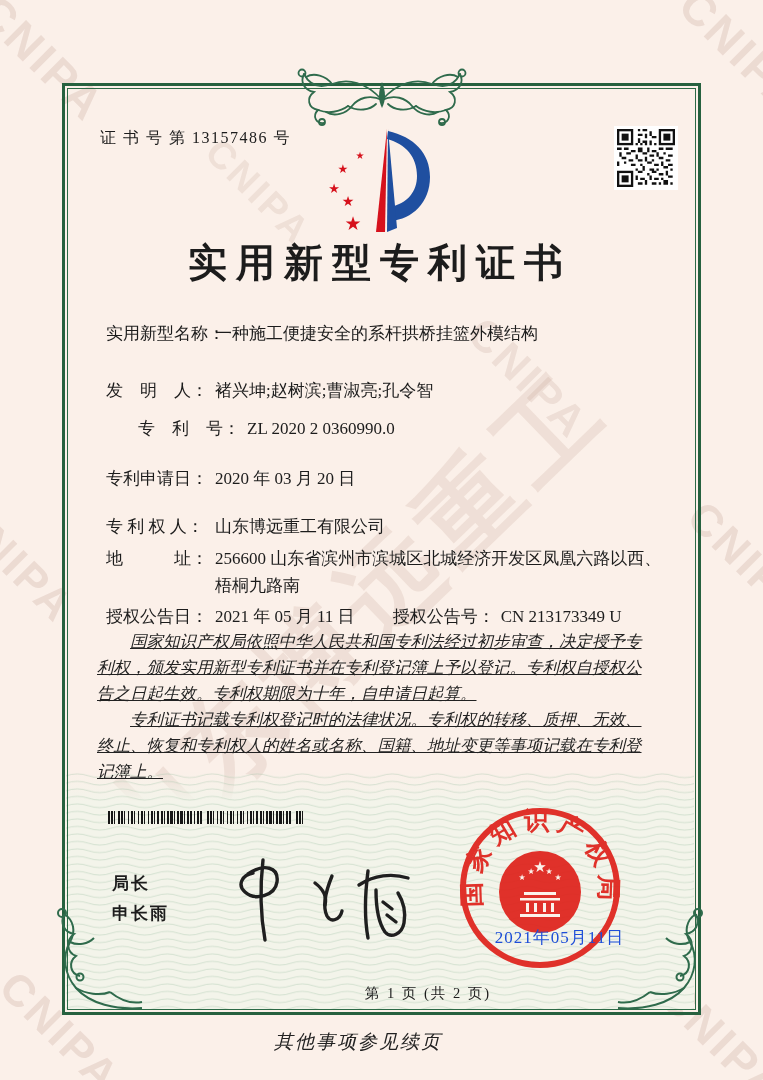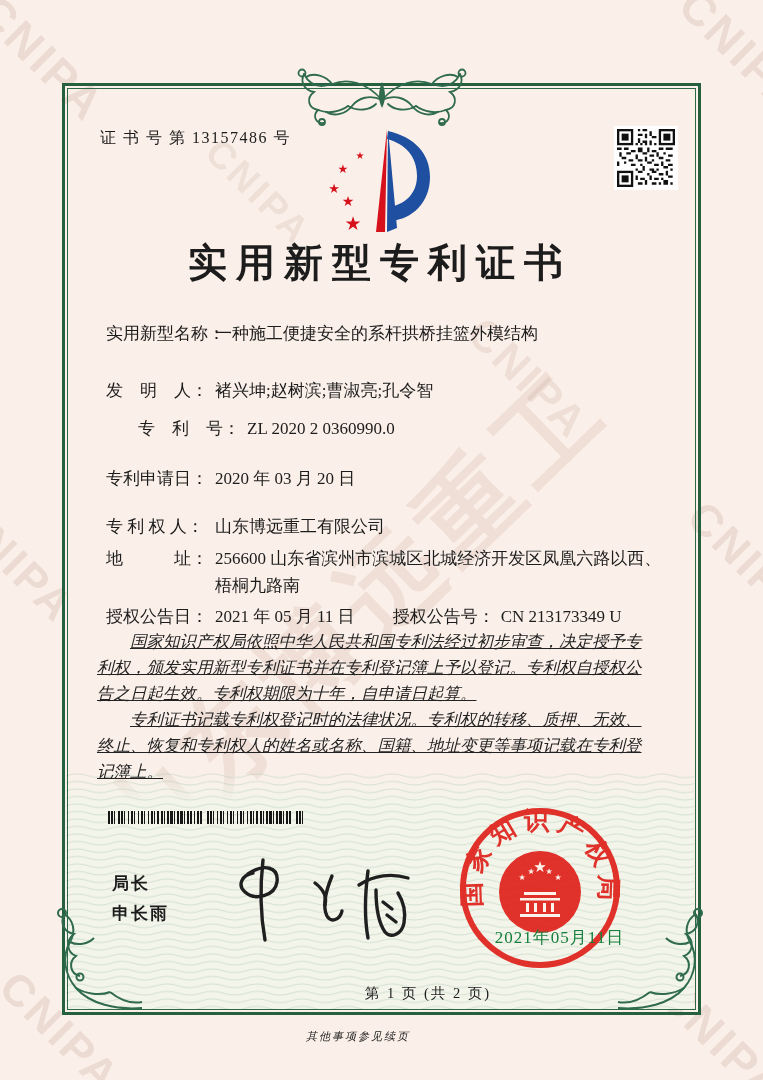--- a/index.html
+++ b/index.html
@@ -67,25 +67,25 @@
       #161616 3.1px 5.3px, transparent 5.3px 6.4px,
       #161616 6.4px 7.3px, transparent 7.3px 9.9px);}
   .officer-title{position:absolute; left:112px; top:872px; font-size:17px; font-weight:600; z-index:4;
                  font-family:"Liberation Sans","DejaVu Sans",sans-serif; letter-spacing:2px;}
   .officer-name{position:absolute; left:112px; top:902px; font-size:17px; font-weight:600; z-index:4;
                 font-family:"Liberation Sans","DejaVu Sans",sans-serif; letter-spacing:2px;}
   .signature{position:absolute; left:218px; top:850px; z-index:4;}
   .seal{position:absolute; left:456px; top:804px; z-index:5; opacity:0.93;}
   .seal text{font-family:"Liberation Serif","DejaVu Serif",serif;}
   .seal-date{position:absolute; left:472px; top:926px; width:175px; text-align:center;
-             font-size:17px; letter-spacing:1px; color:#15803d; z-index:6;}
+             font-size:17px; letter-spacing:1px; color:#1d4ed8; z-index:6;}
   .page-info{position:absolute; left:62px; width:732px; top:984px; text-align:center;
              font-size:14.5px; letter-spacing:2px; z-index:4;}
   .continuation{position:absolute; left:38px; width:640px; top:1029px; text-align:center;
-                font-size:11px; font-style:italic; letter-spacing:2px; z-index:4; color:#222;}
+                font-size:19px; font-style:italic; letter-spacing:2px; z-index:4; color:#222;}
 </style>
 </head>
 <body>
 
 <div class="page">
 
   <span class="wm wm-c1">CNIPA</span>
   <span class="wm wm-c2">CNIPA</span>
   <span class="wm wm-c3">CNIPA</span>
   <span class="wm wm-c4">CNIPA</span>

